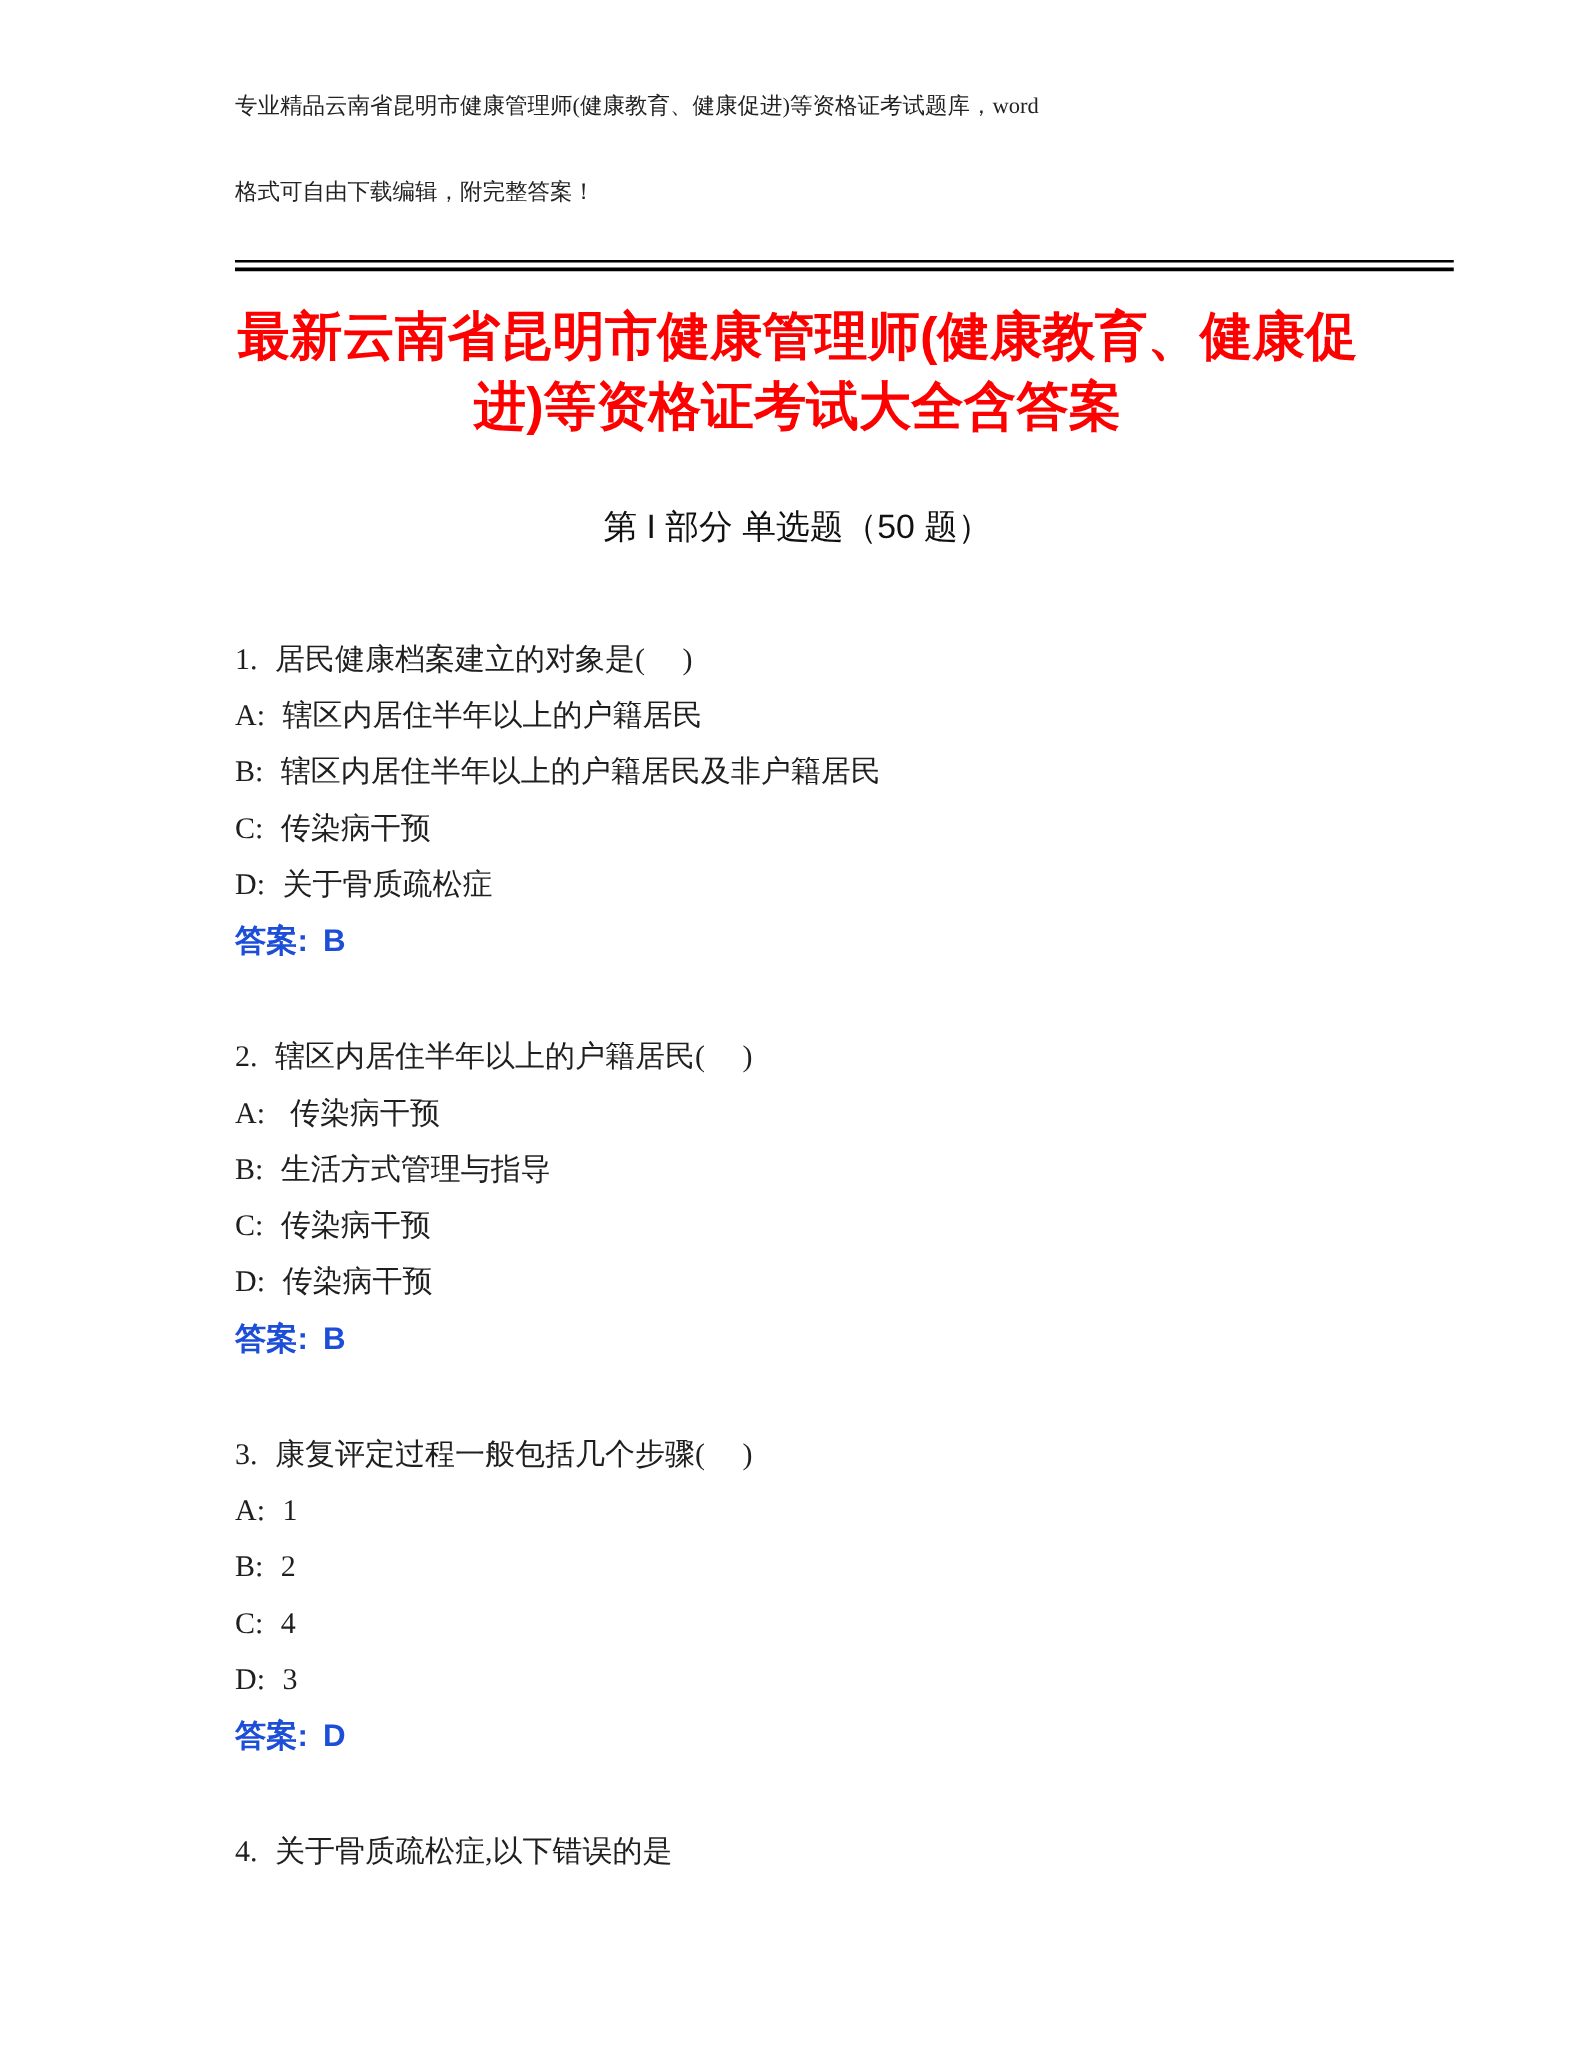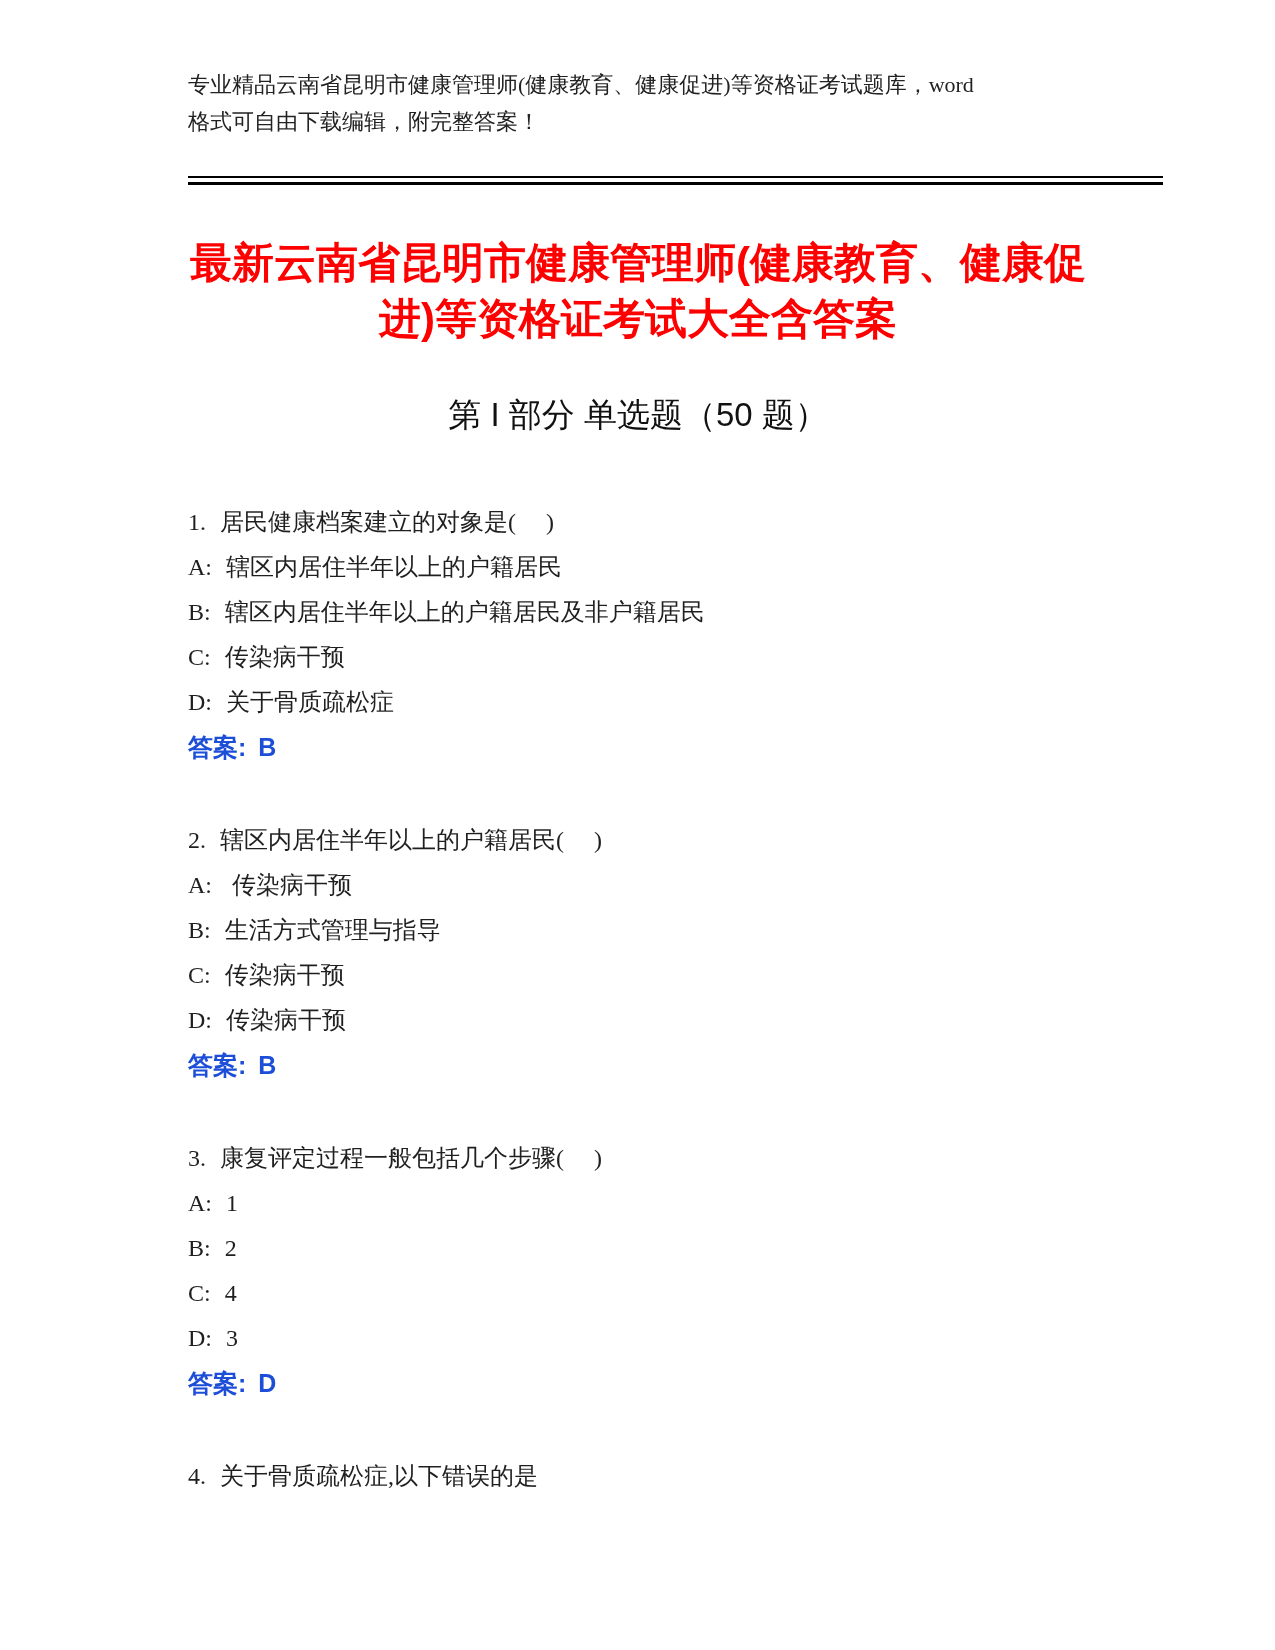--- a/index.html
+++ b/index.html
@@ -11,47 +11,48 @@
     overflow: hidden;
     box-sizing: border-box;
     font-family: "Liberation Serif", "DejaVu Serif", serif;
     color: #1f1f1f;
   }
   
   .header-area {
     margin: 66px 112px 0 188px; 
   }
   .header-line {
-    font-size: 22px;
+    font-size: 18px;
     line-height: 37px;
     white-space: pre;
     color: #222222;
+    margin-top: 32px;
   }
   .header-divider {
     margin-top: 36px;
     height: 4px;
     border-top: 2px solid #000000;
     border-bottom: 3px solid #000000;
   }
   
   .main {
     margin: 0 187px 0 188px; 
   }
   .doc-title {
-    margin-top: 50px;
+    margin-top: 24px;
     text-align: center;
     font-size: 42px;
     line-height: 56px;
     font-weight: bold;
     font-family: "Liberation Sans", "DejaVu Sans", sans-serif;
   }
   .section-heading {
     margin-top: 52px;
     text-align: center;
-    font-size: 33px;
+    font-size: 27px;
     line-height: 32px;
     font-family: "Liberation Sans", "DejaVu Sans", sans-serif;
     color: #111111;
   }
   .questions { margin-top: 76px; }
   .q-block { margin-bottom: 62px; }
   .q-block:last-child { margin-bottom: 0; }
   .q-line, .opt-line {
     display: flex;
     column-gap: 14px;

